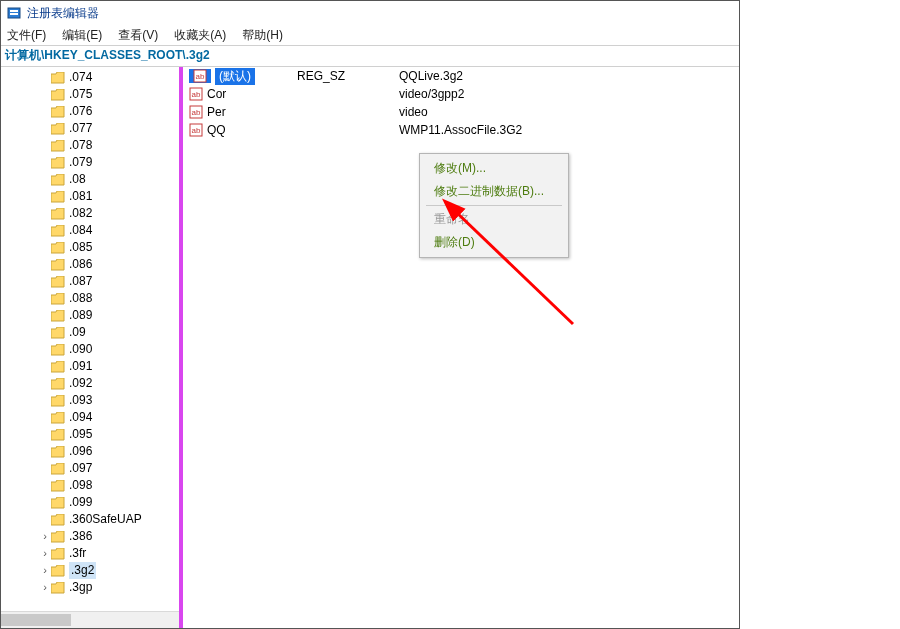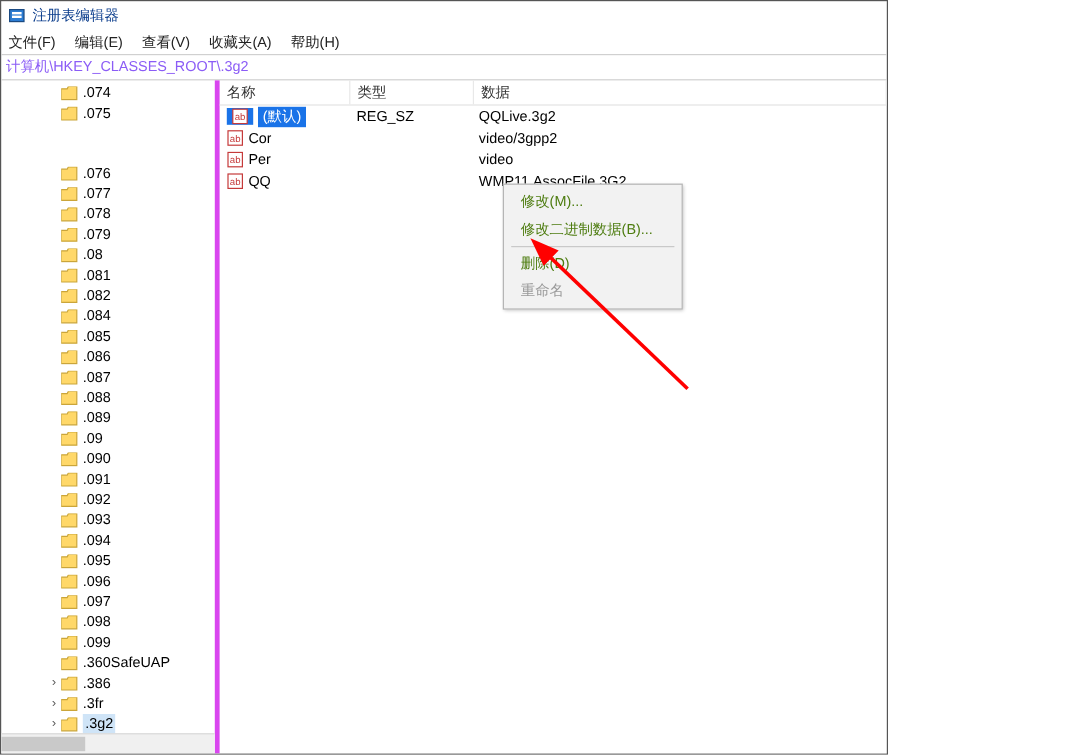--- a/index.html
+++ b/index.html
@@ -5,21 +5,21 @@
   html,body{margin:0;padding:0;font-family:"Segoe UI","Microsoft YaHei",Arial,sans-serif;font-size:12px;color:#000;background:#fff;}
   .window{width:740px;height:629px;border:1px solid #555;box-sizing:border-box;display:flex;flex-direction:column;overflow:hidden;background:#fff;position:relative;}
 
   .titlebar{height:24px;display:flex;align-items:center;padding:0 6px;gap:6px;}
   .titlebar .app-icon{width:14px;height:14px;display:inline-flex;align-items:center;justify-content:center;}
   .titlebar .title{color:#0b3d8c;font-size:12px;}
 
   .menubar{height:20px;display:flex;align-items:center;gap:16px;padding:0 6px;color:#222;}
   .menubar span{cursor:default;}
 
-  .addrbar{height:18px;padding:1px 4px;color:#8b5cf6;border-bottom:1px solid #d0d0d0;border-top:1px solid #d0d0d0;line-height:16px;}
+  .addrbar{height:18px;padding:1px 4px;color:#0369a1;border-bottom:1px solid #d0d0d0;border-top:1px solid #d0d0d0;line-height:16px;font-weight:bold;}
 
   .body{flex:1;display:flex;min-height:0;}
   .tree{width:182px;border-right:4px solid #d946ef;overflow:hidden;position:relative;box-sizing:border-box;padding-left:4px;padding-top:2px;}
   .tree-inner{position:relative;}
   .node{display:flex;align-items:center;height:17px;line-height:17px;}
   .toggle{width:12px;text-align:center;color:#5a5a5a;font-size:11px;display:inline-block;}
   .toggle.empty{visibility:hidden;}
   .folder-ico{width:14px;height:12px;margin-right:4px;display:inline-flex;}
   .folder-ico svg{width:14px;height:12px;}
   .node .lbl{white-space:nowrap;}
@@ -92,21 +92,21 @@
           </div>
           <div class="node" style="padding-left: 34px;">
             <span class="toggle empty"> </span>
             <span class="folder-ico">
               <svg viewBox="0 0 14 12">
                 <path d="M0 2 L5 2 L6 0 L13 0 L13 11 L0 11 Z" fill="#ffd869" stroke="#caa53a"></path>
               </svg>
             </span>
             <span class="lbl">.075</span>
           </div>
-          <div class="node" style="padding-left: 34px; margin-top: 33px;">
+          <div class="node" style="padding-left: 34px;">
             <span class="toggle empty"> </span>
             <span class="folder-ico">
               <svg viewBox="0 0 14 12">
                 <path d="M0 2 L5 2 L6 0 L13 0 L13 11 L0 11 Z" fill="#ffd869" stroke="#caa53a"></path>
               </svg>
             </span>
             <span class="lbl">.076</span>
           </div>
           <div class="node" style="padding-left: 34px;">
             <span class="toggle empty"> </span>
@@ -360,25 +360,20 @@
             </span>
             <span class="lbl">.3gp</span>
           </div>
         </div>
       <div class="scrollbar-h">
         <div class="thumb"></div>
       </div>
     </div>
 
     <div class="list">
-      <div class="list-header">
-        <div class="col name">名称</div>
-        <div class="col type">类型</div>
-        <div class="col data">数据</div>
-      </div>
       <div id="list-rows">
           <div class="row selected">
             <div class="cell name">
               <span class="val-ico">
                 <svg viewBox="0 0 14 14">
                   <rect x="1" y="1" width="12" height="12" fill="#fff" stroke="#c53a3a"></rect>
                   <text x="7" y="10" text-anchor="middle" font-size="8" fill="#c53a3a" font-family="Arial">ab</text>
                 </svg>
               </span>
               <span>(默认)</span>
@@ -424,22 +419,22 @@
             </div>
             <div class="cell type"></div>
             <div class="cell data">WMP11.AssocFile.3G2</div>
           </div>
         </div>
 
       <div class="ctxmenu">
         <div class="item">修改(M)...</div>
         <div class="item has-sep">修改二进制数据(B)...</div>
         <hr>
+        <div class="item disabled">重命名</div>
         <div class="item">删除(D)</div>
-        <div class="item disabled">重命名</div>
       </div>
 
       <svg class="arrow" style="left:230px;top:82px;" width="190" height="190">
         <defs>
           <marker id="ah" markerWidth="10" markerHeight="10" refX="2" refY="3" orient="auto">
             <path d="M0,0 L0,6 L8,3 z" fill="#ff0000"></path>
           </marker>
         </defs>
         <line x1="160" y1="175" x2="42" y2="62" stroke="#ff0000" stroke-width="3" marker-end="url(#ah)"></line>
       </svg>

